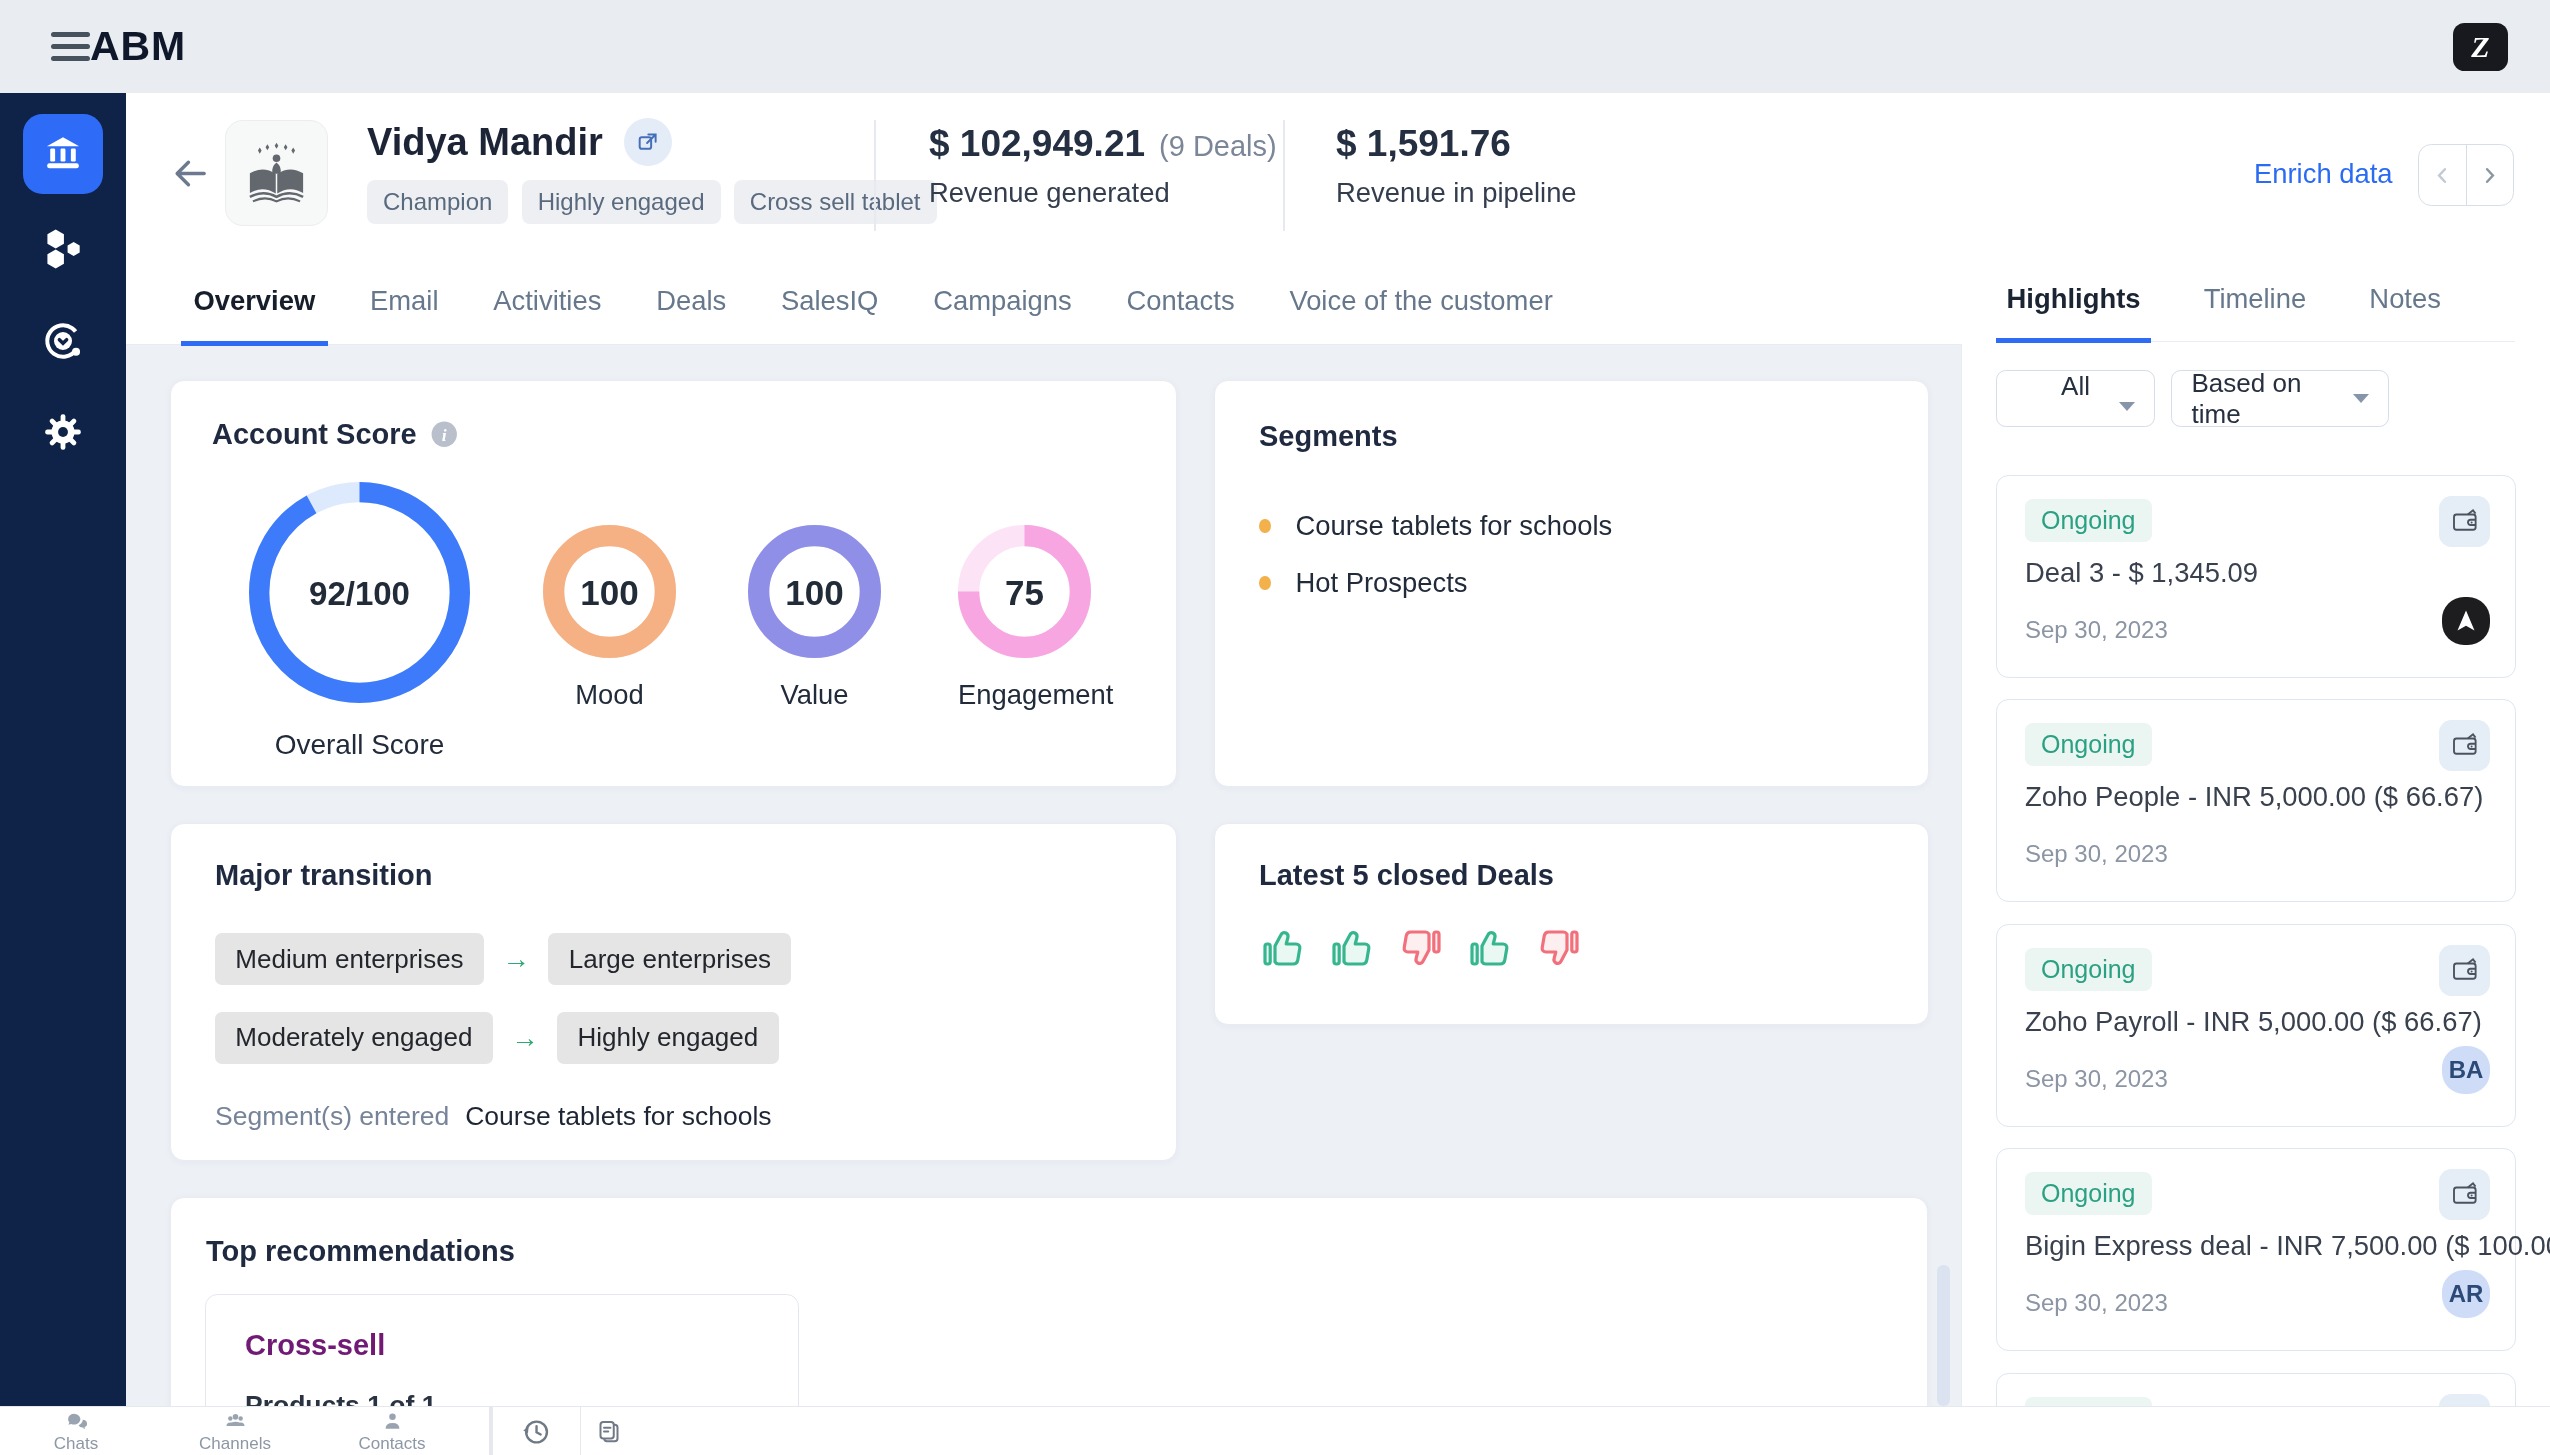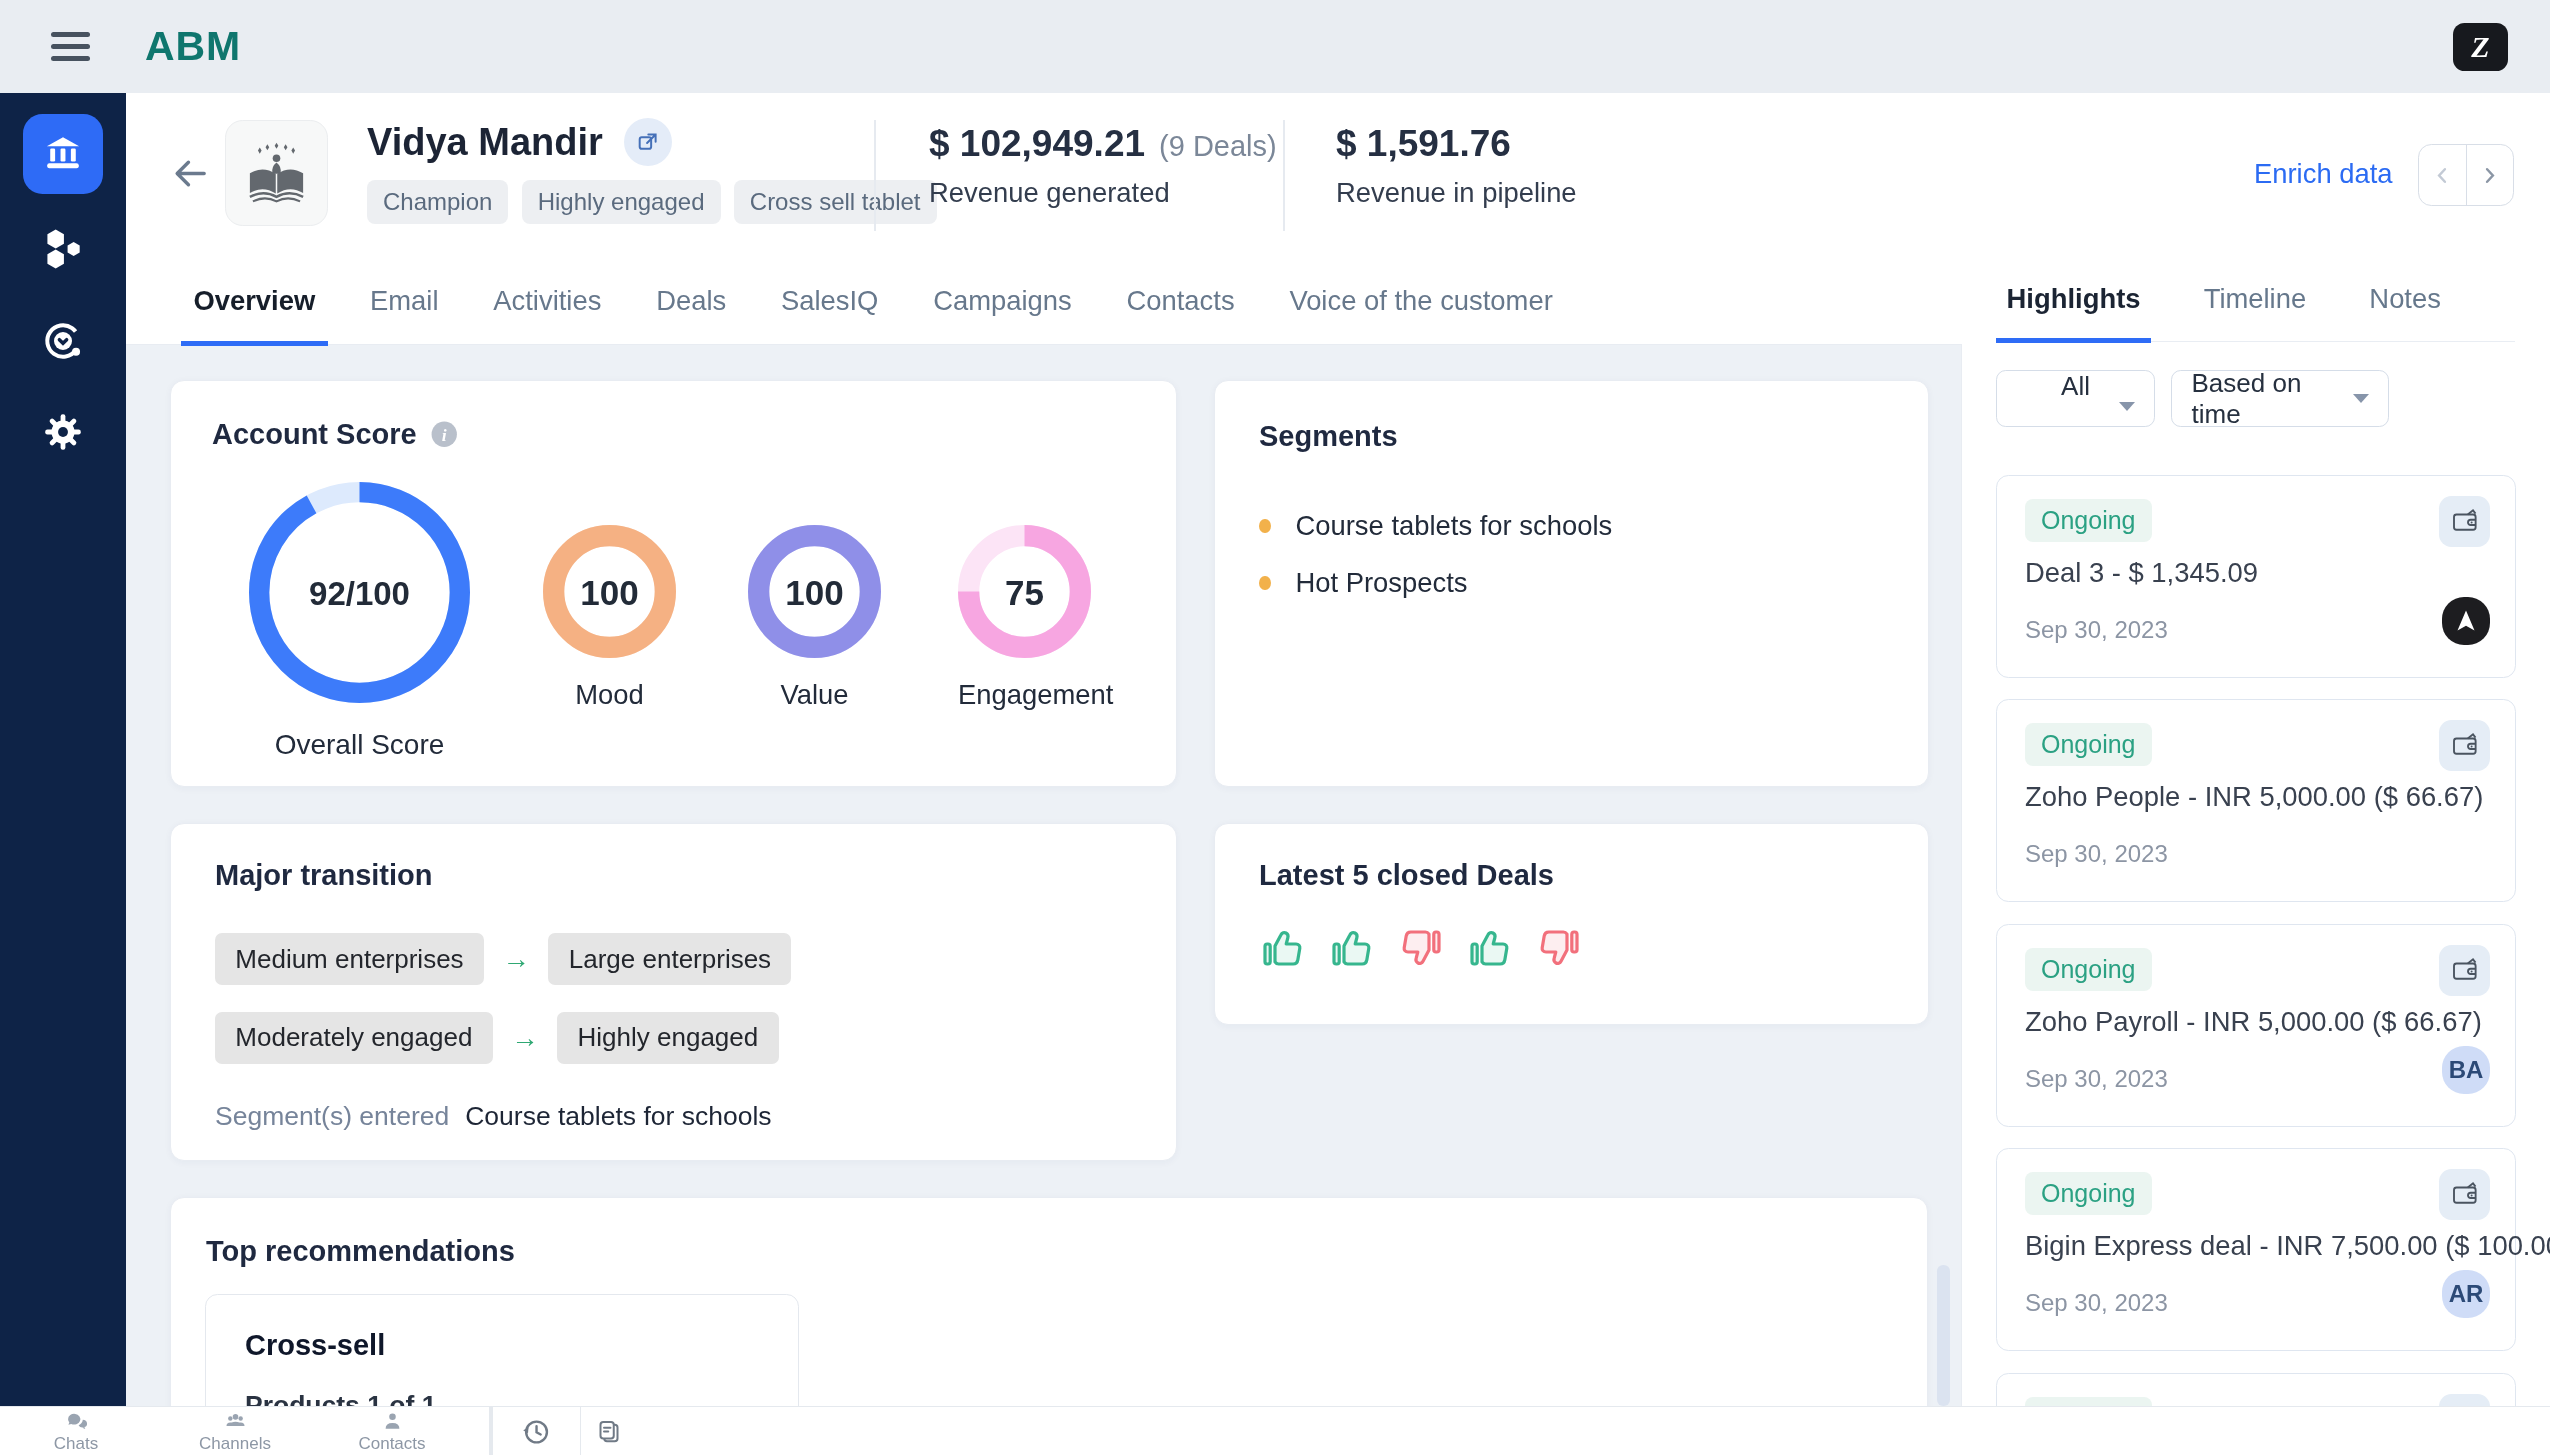--- a/index.html
+++ b/index.html
@@ -3,21 +3,21 @@
 <meta charset="utf-8">
 <style>
   * { margin:0; padding:0; box-sizing:border-box; }
   html,body { width:2550px; height:1456px; font-family:"Liberation Sans", sans-serif; background:#fff; }
   .page { position:relative; width:2550px; height:1456px; overflow:hidden; background:#edf1f6; box-shadow: inset 0 0 0 1.8px #1e1e1e; }
 
   
   .topbar { position:absolute; left:0; top:0; right:0; height:93px; background:#e9edf2; display:flex; align-items:center; z-index:6; }
   .hamburger { margin-left:51px; width:39px; height:30px; display:flex; flex-direction:column; justify-content:space-between; cursor:pointer; }
   .hamburger span { display:block; height:5.3px; border-radius:2.7px; background:#47525f; }
-  .app-title { margin-left:55px; font-size:41px; font-weight:700; letter-spacing:0.9px; color:#0f766e; }
+  .app-title { font-size:41px; font-weight:700; letter-spacing:0.9px; color:#0f172a; }
   .zia-badge { margin-left:auto; margin-right:42px; width:55px; height:48px; border-radius:11.5px; background:#17191e; color:#fff; display:flex; align-items:center; justify-content:center; font-family:"Liberation Serif", serif; font-style:italic; font-weight:700; font-size:30px; }
 
   
   .sidebar { position:absolute; left:0; top:93px; bottom:0; width:126px; background:#0e2347; z-index:4; }
   .side-tile { position:absolute; left:23px; top:21px; width:80px; height:80px; border-radius:19.5px; background:#2e6bf6; display:flex; align-items:center; justify-content:center; }
   .side-ic { position:absolute; left:0; width:126px; display:flex; justify-content:center; }
   .side-ic.i2 { top:134px; } .side-ic.i3 { top:225px; } .side-ic.i4 { top:317px; }
 
   
   .header { position:absolute; left:126px; top:93px; width:2425px; height:164px; background:#fff; z-index:3; }
@@ -77,21 +77,21 @@
   .tr-entered { display:flex; align-items:center; margin-top:37px; font-size:26.5px; }
   .tr-entered .lbl { color:#76849a; }
   .tr-entered .val { color:#1d2535; margin-left:16px; }
 
   .card.latest { left:1088px; top:478px; width:715px; height:202px; padding:35px 44px; }
   .thumbs { display:flex; gap:21px; margin-top:32px; }
   .thumb { width:48px; height:48px; cursor:pointer; }
 
   .card.recs { left:44px; top:852px; width:1758px; height:292px; padding:37px 35px; }
   .recs-inner { position:absolute; left:34px; top:96px; width:594px; height:177px; border:0.9px solid #e4e8ee; border-radius:12.4px; padding:34px 39px; background:#fff; }
-  .recs-inner .t { font-size:29px; font-weight:700; color:#0f172a; }
+  .recs-inner .t { font-size:29px; font-weight:700; color:#701a75; }
   .recs-inner .s { margin-top:28px; font-size:26.5px; font-weight:700; color:#2a3342; }
 
   .scroll-thumb { position:absolute; right:12.4px; top:920px; width:12.4px; height:141px; border-radius:6.2px; background:#dbe3f0; }
 
   
   .panel { position:absolute; left:1961px; top:257px; width:589px; bottom:0; background:#fff; border-left:1.8px solid #e8ecf2; overflow:hidden; z-index:1; }
   .panel-tabs { position:absolute; left:34px; right:35px; top:0; height:85px; border-bottom:1.8px solid #e9edf3; display:flex; align-items:center; }
   .ptab { position:relative; height:100%; display:flex; align-items:center; padding:0 10.6px; margin-right:42px; font-size:27.4px; color:#66788c; cursor:pointer; }
   .ptab.active { color:#1b2433; font-weight:700; }
   .ptab.active::after { content:""; position:absolute; left:0; right:0; bottom:-1.8px; height:4.4px; background:#2e6cf6; }

